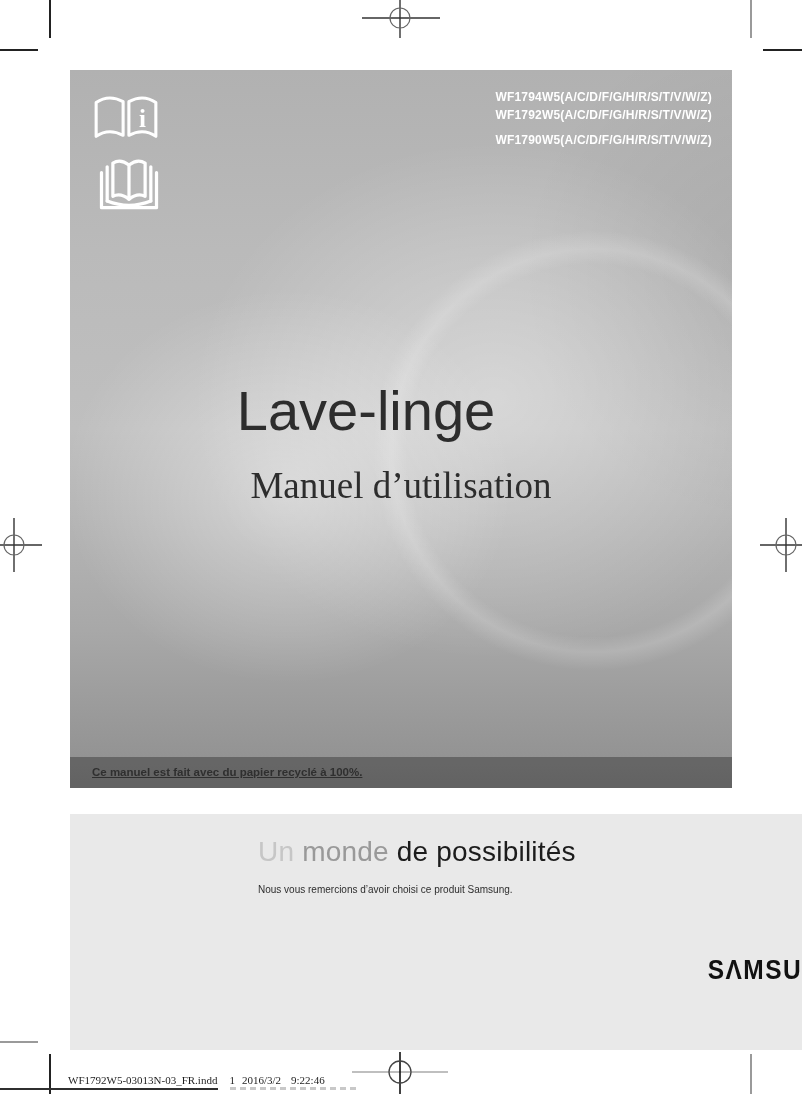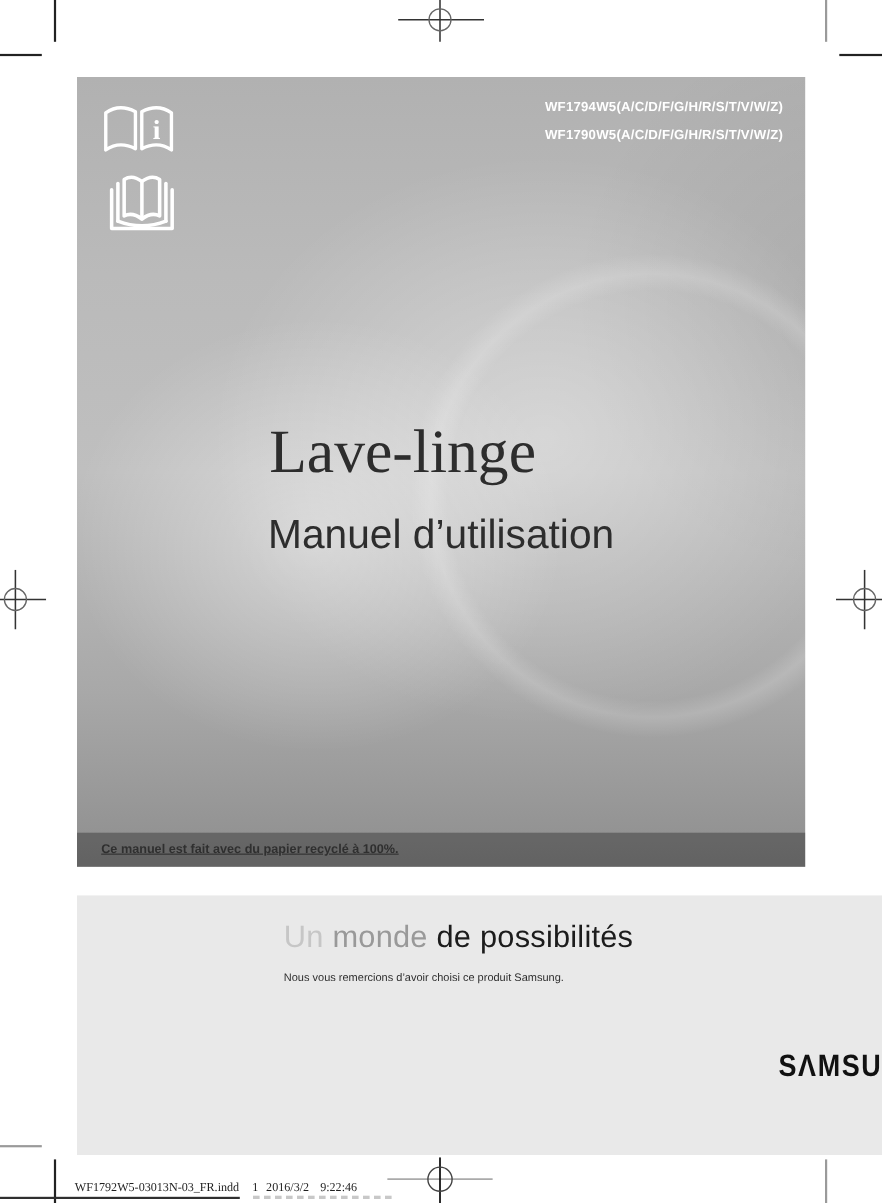--- a/index.html
+++ b/index.html
@@ -26,25 +26,25 @@
   .icon-col svg{display:block;}
   .icon-book-i{margin-bottom:9px;}
   .models{
     position:absolute;top:18px;right:20px;text-align:right;
     color:#ffffff;font-weight:bold;font-size:12px;letter-spacing:0.2px;
   }
   .models .model-line{line-height:18px;height:18px;}
   .models .group-gap{height:7px;}
   .cover-title{
     position:absolute;left:0;top:312px;width:592px;text-align:center;
-    font-size:56px;font-weight:100;color:#2d2d2d;letter-spacing:0px;line-height:1.05;font-family:Liberation Serif, serif;
+    font-size:56px;font-weight:100;color:#2d2d2d;letter-spacing:0px;line-height:1.05;
   }
   .cover-subtitle{
     position:absolute;left:0;top:396px;width:662px;text-align:center;
-    font-size:37px;font-weight:100;color:#2d2d2d;line-height:1.1;
+    font-size:37px;font-weight:100;color:#2d2d2d;line-height:1.1;font-family:Liberation Serif, serif;
   }
   .recycle-band{
     position:absolute;left:0;bottom:0;width:662px;height:31px;
     background:rgba(0,0,0,0.30);
   }
   .recycle-band span{
     display:block;padding-left:22px;line-height:31px;
     font-size:11.5px;font-weight:bold;color:#2f2f2f;text-decoration:underline;
   }
   .lower{
@@ -130,20 +130,21 @@
             <path d="M62,14 V50"></path>
             <path d="M22,10 Q30,5 39,12 Q48,5 56,10 L56,45 Q48,41 39,48 Q30,41 22,45 Z"></path>
             <line x1="39" y1="12" x2="39" y2="48"></line>
             <path d="M16,50 Q39,59 62,50"></path>
           </g>
         </svg>
       </div>
 
       <div class="models">
         <div class="model-line">WF1794W5(A/C/D/F/G/H/R/S/T/V/W/Z)</div>
+        <div class="model-line">WF1792W5(A/C/D/F/G/H/R/S/T/V/W/Z)</div>
         <div class="group-gap"></div>
         <div class="model-line">WF1790W5(A/C/D/F/G/H/R/S/T/V/W/Z)</div>
       </div>
 
       <div class="cover-title">Lave-linge</div>
       <div class="cover-subtitle">Manuel d’utilisation</div>
 
       <div class="recycle-band">
         <span>Ce manuel est fait avec du papier recyclé à 100%.</span>
       </div>

